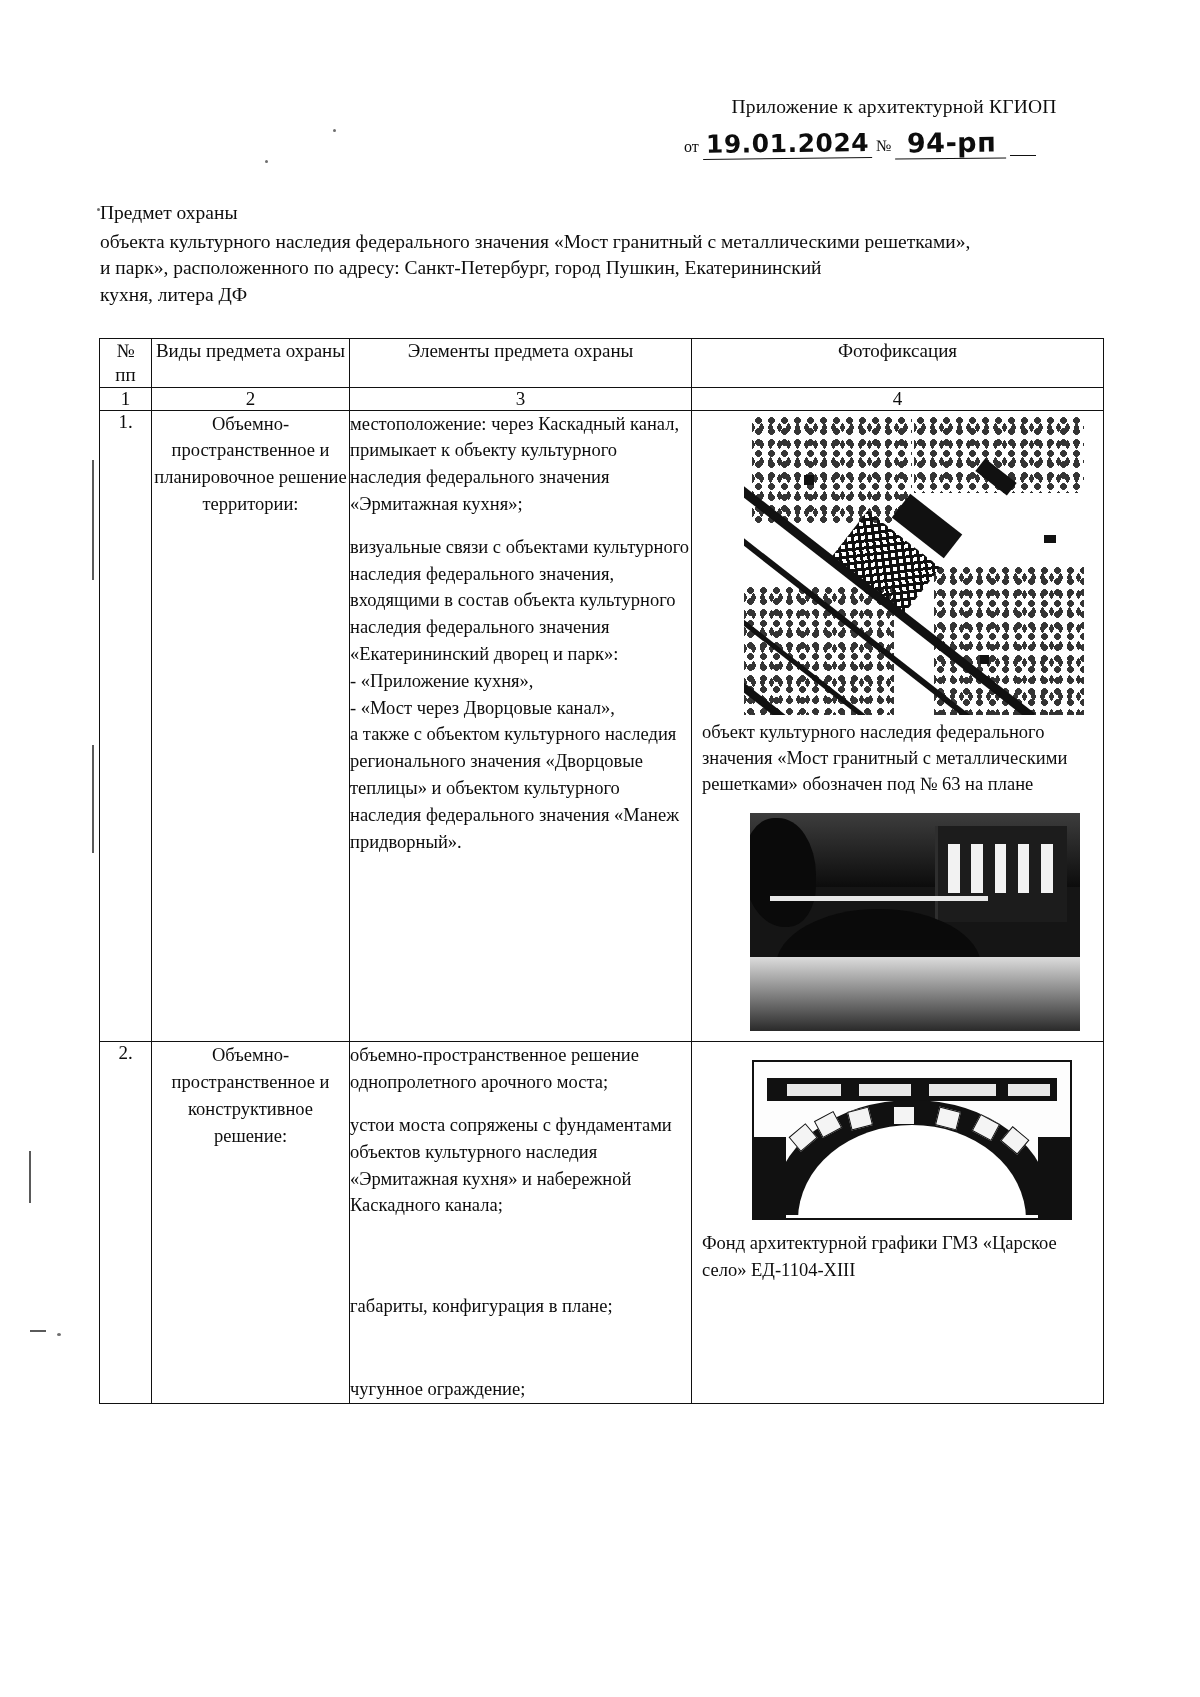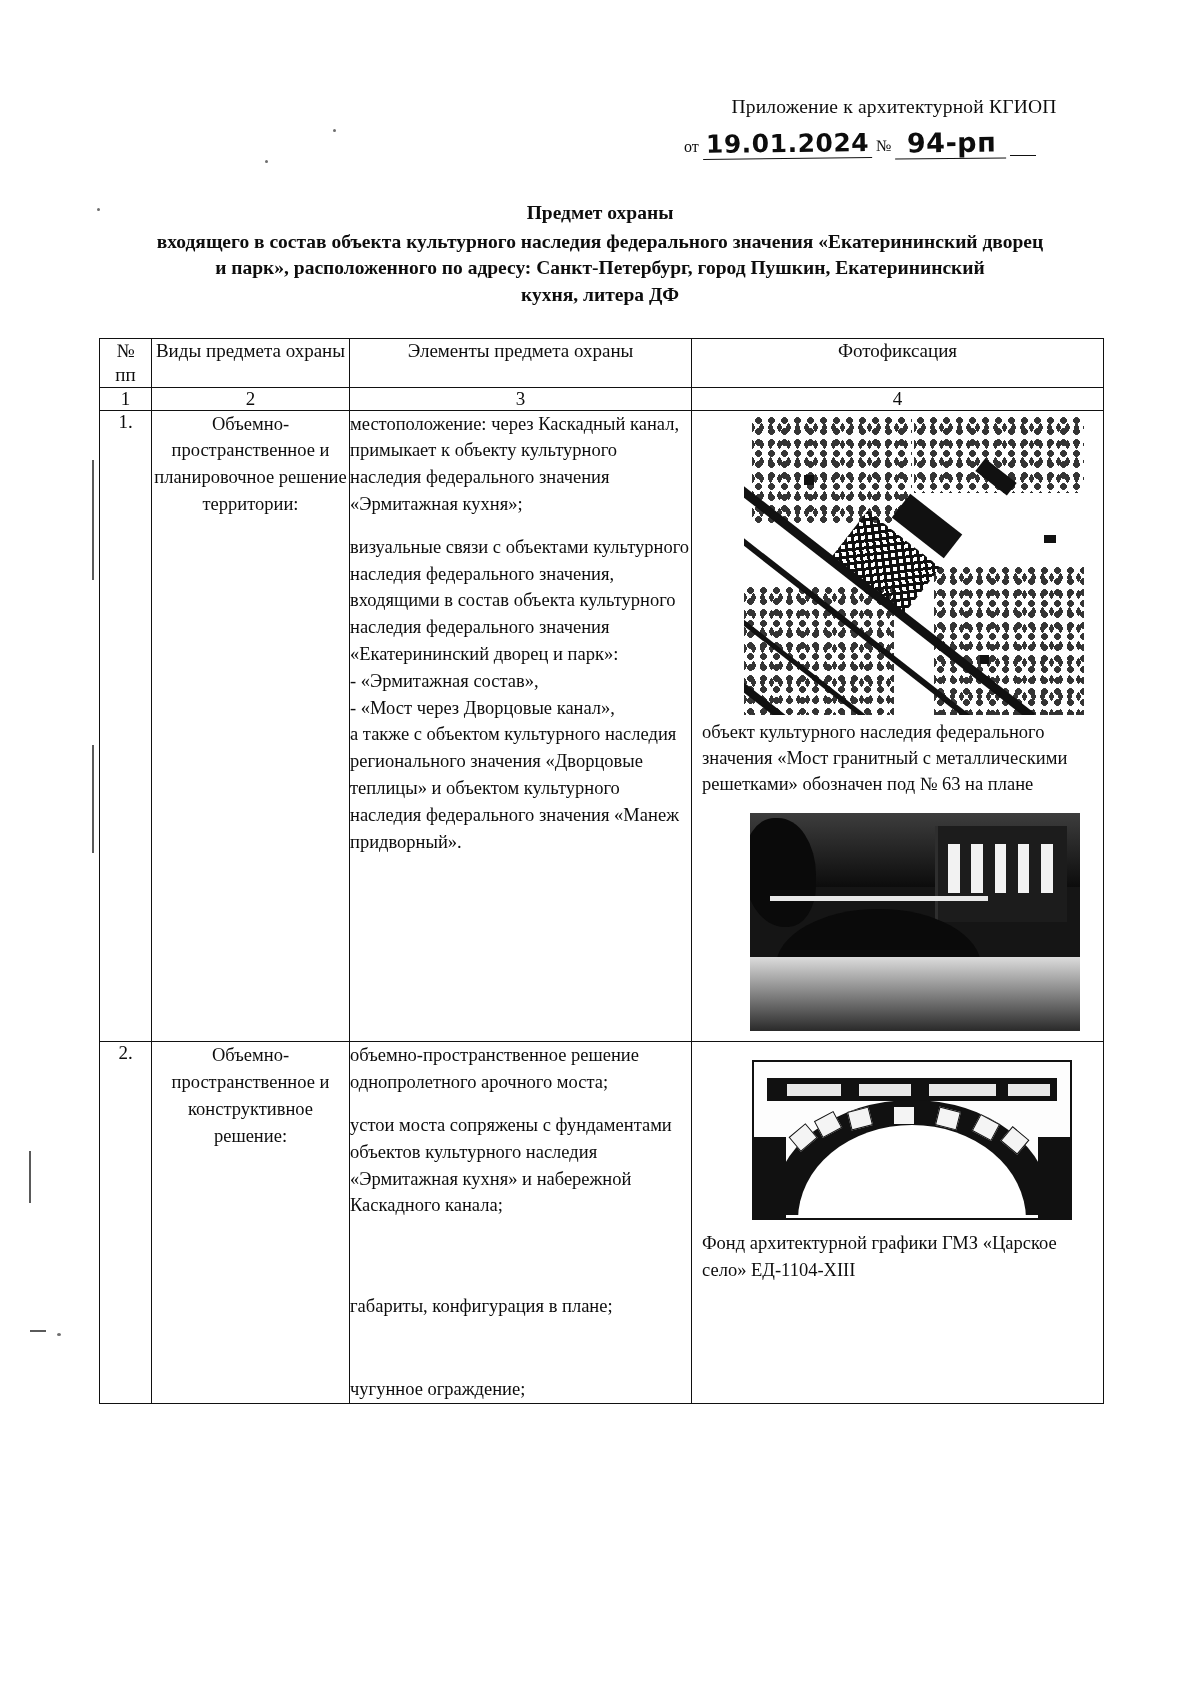--- a/index.html
+++ b/index.html
@@ -60,24 +60,23 @@
     border-bottom: 1.6px solid #111;
     margin-bottom: 3px;
   }
 
   
   .title-block {
     position: absolute;
     top: 200px;
     left: 100px;
     width: 1000px;
-    text-align: center;
+    text-align: left;
     font-size: 19.5px;
     line-height: 1.37;
-    font-weight: bold;
   }
   .title-block .subject { margin-bottom: 2px; }
 
   
   table.pz {
     position: absolute;
     top: 338px;
     left: 99px;
     width: 1004px;
     border-collapse: collapse;
@@ -269,21 +268,21 @@
     <span class="lbl-ot">от</span>
     <span class="hw">19.01.2024</span>
     <span class="lbl-no">№</span>
     <span class="hw num">94-рп</span>
     <span class="tail-rule"></span>
   </div>
 </div>
 
 <div class="title-block">
   <div class="subject">Предмет охраны</div>
-  <div>входящего в состав объекта культурного наследия федерального значения «Екатерининский дворец</div>
+  <div>объекта культурного наследия федерального значения «Мост гранитный с металлическими решетками»,</div>
   <div>и парк», расположенного по адресу: Санкт-Петербург, город Пушкин, Екатерининский</div>
   <div>кухня, литера ДФ</div>
 </div>
 
 <table class="pz">
   <colgroup>
     <col class="c1">
       <col class="c2">
       <col class="c3">
       <col class="c4">
@@ -306,21 +305,21 @@
     </tr>
   </thead>
   <tbody>
 
     <tr>
       <td class="idx">1.</td>
       <td class="kinds">Объемно-пространственное и планировочное решение территории:</td>
       <td class="elems">
         <p class="para">местоположение: через Каскадный канал, примыкает к объекту культурного наследия федерального значения «Эрмитажная кухня»;</p>
         <p class="para tight">визуальные связи с объектами культурного наследия федерального значения, входящими в состав объекта культурного наследия федерального значения «Екатерининский дворец и парк»:</p>
-        <p class="para tight">- «Эрмитажная состав»,</p>
+        <p class="para tight">- «Приложение кухня»,</p>
         <p class="para tight">- «Мост через Дворцовые канал»,</p>
         <p class="para">а также с объектом культурного наследия регионального значения «Дворцовые теплицы» и объектом культурного наследия федерального значения «Манеж придворный».</p>
       </td>
       <td class="photo">
 
         <div class="plan">
           <div class="diag" style="left:-40px; top:40px; width:420px; height:9px; transform:rotate(38deg);"></div>
           <div class="diag" style="left:-40px; top:92px; width:420px; height:6px; transform:rotate(38deg);"></div>
           <div class="diag" style="left:-70px; top:150px; width:460px; height:5px; transform:rotate(38deg);"></div>
           <div class="diag" style="left:-80px; top:205px; width:470px; height:8px; transform:rotate(38deg);"></div>

